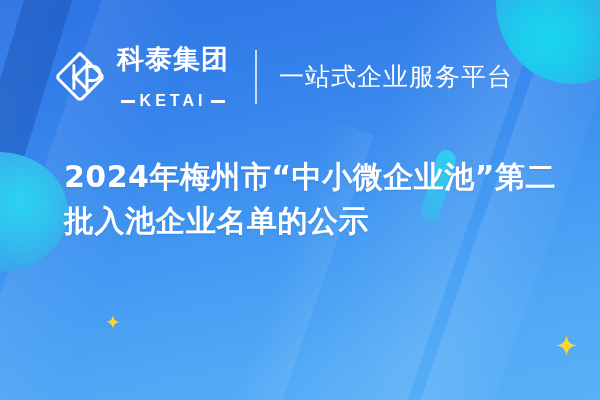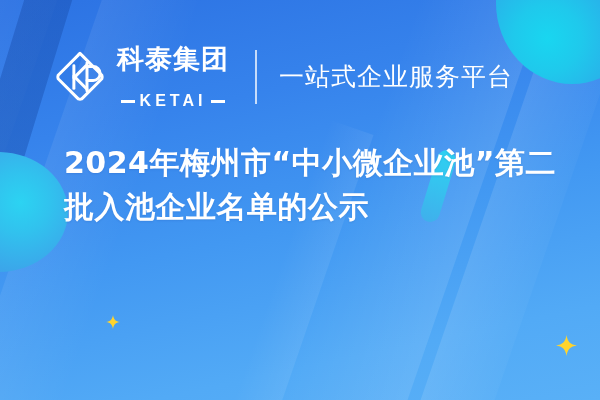--- a/index.html
+++ b/index.html
@@ -177,21 +177,21 @@
     line-height: 1.2;
     margin-top: 4px;
     letter-spacing: 0.5px;
     white-space: nowrap;
     font-family: "DejaVu Sans", "Liberation Sans", sans-serif;
   }
 
   
   .title {
     position: absolute;
-    top: 141px;
+    top: 155px;
     left: 64px;
     width: 500px;
     color: #ffffff;
     font-size: 30px;
     font-weight: bold;
     line-height: 1.48;
     letter-spacing: 0.5px;
     font-family: "DejaVu Sans", "Liberation Sans", sans-serif;
     text-shadow: 0 1px 2px rgba(20,60,140,0.14);
   }

